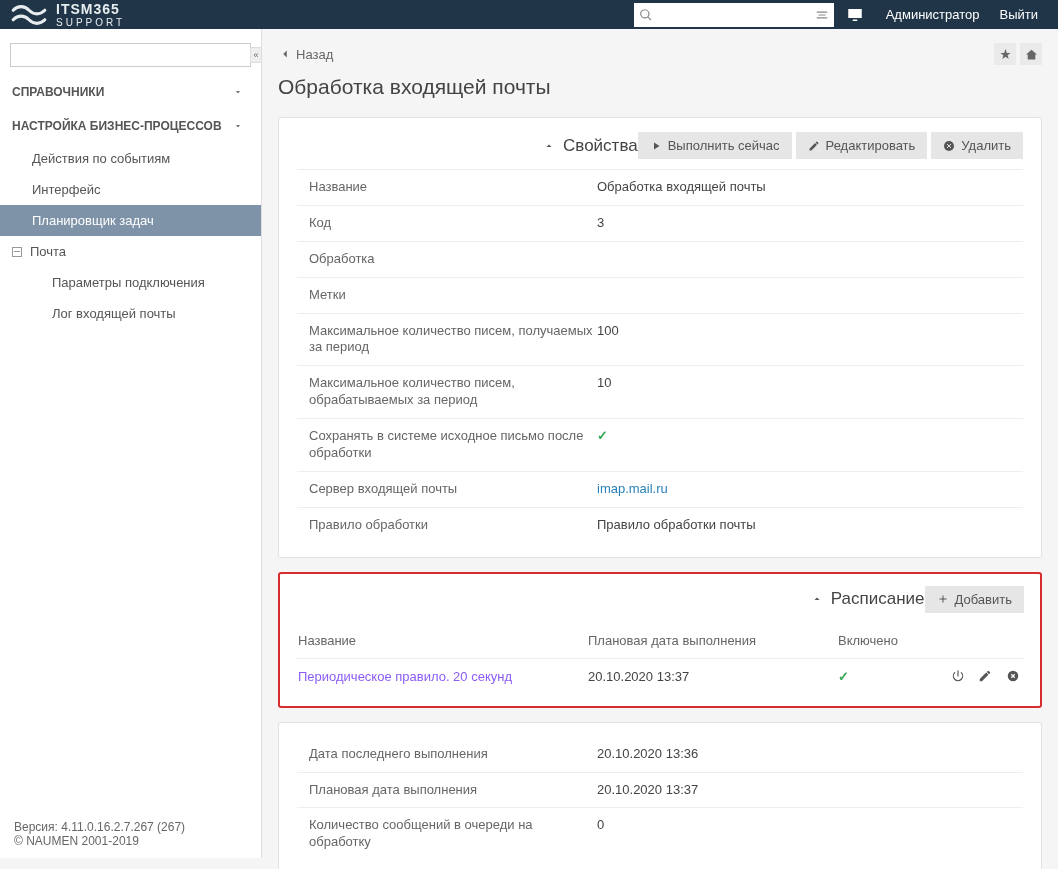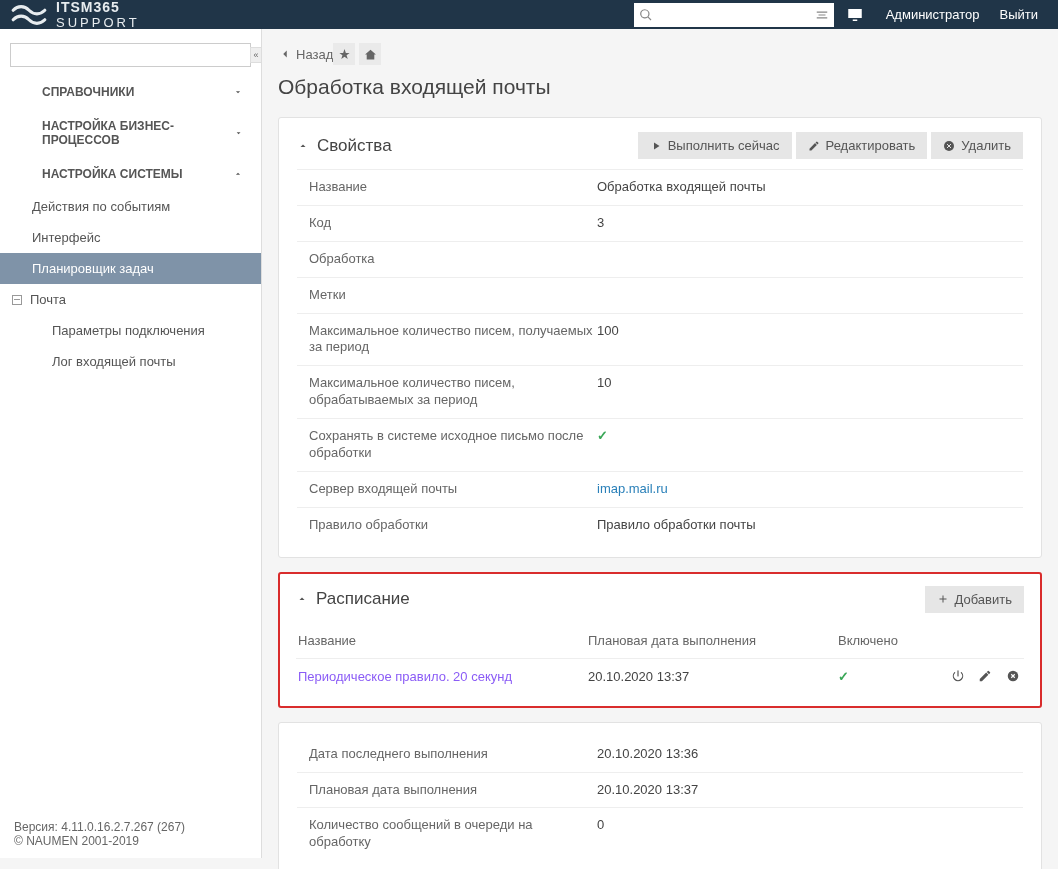--- a/index.html
+++ b/index.html
@@ -3,61 +3,61 @@
 <meta charset="utf-8">
 <style>
   * { box-sizing: border-box; margin: 0; padding: 0; }
   body { font-family: Arial, Helvetica, sans-serif; font-size: 13px; color: #444; background: #f5f5f5; width: 1058px; }
   
   
   .topbar { background: #203548; height: 29px; display: flex; align-items: center; padding: 0 10px; color: #fff; }
   .logo-wrap { display: flex; align-items: center; gap: 8px; width: 260px; }
   .logo-wrap .logomark { width: 38px; height: 24px; }
   .logo-text .brand { font-size: 14px; font-weight: bold; letter-spacing: 1px; color: #e7ecef; }
-  .logo-text .sub { font-size: 13px; letter-spacing: 3px; color: #e7ecef; }
+  .logo-text .sub { font-size: 10px; letter-spacing: 3px; color: #e7ecef; }
   .tb-spacer { flex: 1; }
   .tb-search { position: relative; display: flex; align-items: center; }
   .tb-search input { width: 200px; height: 24px; background: #fff; border: none; padding: 0 5px 0 24px; font-size: 12px; }
   .tb-search .si { position: absolute; left: 5px; top: 5px; width: 14px; height: 14px; fill: #888; }
   .tb-search .sf { position: absolute; right: 5px; top: 5px; width: 14px; height: 14px; fill: #888; cursor: pointer; }
   .tb-icon { margin: 0 12px; cursor: pointer; fill: #fff; }
   .tb-link { color: #fff; font-size: 13px; margin: 16px 10px; cursor: pointer; }
   
   
   .wrap { display: flex; }
   
   
   .sidebar { width: 262px; background: #fff; border-right: 1px solid #ddd; display: flex; flex-direction: column; height: 829px; position: relative; }
   .sb-search { padding: 14px 10px 8px 10px; position: relative; }
   .sb-search input { width: 100%; height: 24px; border: 1px solid #ccc; padding: 0 5px; }
   .sb-collapse { position: absolute; top: 18px; right: -1px; width: 12px; height: 16px; background: #eee; display: flex; align-items: center; justify-content: center; cursor: pointer; border: 1px solid #ddd; font-size: 9px; color: #666; }
-  .sb-section { display: flex; align-items: center; justify-content: space-between; padding: 10px 18px 10px 12px; color: #555; font-weight: bold; font-size: 12px; cursor: pointer; margin-left: 30px; }
+  .sb-section { display: flex; align-items: center; justify-content: space-between; padding: 10px 18px 10px 12px; color: #555; font-weight: bold; font-size: 12px; cursor: pointer; }
   .sb-section .chev { width: 10px; height: 10px; fill: #555; }
   .sb-item { padding: 8px 12px 8px 32px; color: #555; font-size: 13px; cursor: pointer; }
   .sb-item.active { background: #7f93a8; color: #fff; }
   .sb-subsection { display: flex; align-items: center; padding: 8px 12px 8px 12px; color: #555; font-size: 13px; cursor: pointer; }
   .sb-subsection .sq { width: 10px; height: 10px; border: 1px solid #999; margin-right: 8px; display: inline-block; position: relative; }
   .sb-subsection .sq::before { content: ""; position: absolute; left: 1px; top: 3px; width: 6px; height: 1px; background: #999; }
   .sb-subitem { padding: 8px 12px 8px 52px; color: #555; font-size: 13px; cursor: pointer; }
   .sb-footer { margin-top: auto; padding: 10px 14px; color: #666; font-size: 12px; }
   
   
   .content { flex: 1; padding: 0 0 20px 0; }
-  .ct-header { display: flex; align-items: center; padding: 14px 16px 4px 16px; }
+  .ct-header { display: flex; align-items: center; justify-content: space-between; padding: 14px 16px 4px 16px; }
   .back-link { display: flex; align-items: center; color: #666; cursor: pointer; font-size: 13px; }
   .back-link svg { width: 14px; height: 14px; fill: #666; margin-right: 4px; }
   .ct-header-icons { display: flex; gap: 4px; }
   .ct-header-icons .hicon { width: 22px; height: 22px; background: #eaeaea; display: flex; align-items: center; justify-content: center; cursor: pointer; }
   .ct-header-icons .hicon svg { width: 13px; height: 13px; fill: #666; }
   .page-title { font-size: 21px; color: #444; padding: 6px 16px 18px 16px; font-weight: normal; }
   
   .card { background: #fff; border: 1px solid #e2e2e2; margin: 0 16px 14px 16px; border-radius: 3px; padding: 14px 18px; }
   .card.highlight { border: 2px solid #d92c2c; padding: 12px 16px; }
   
-  .card-head { display: flex; align-items: center; justify-content: space-between; margin-bottom: 10px; }
+  .card-head { display: flex; align-items: center; justify-content: flex-end; margin-bottom: 10px; }
   .card-title-wrap { display: flex; align-items: center; cursor: pointer; }
   .card-title-wrap svg { width: 12px; height: 12px; fill: #555; margin-right: 8px; }
   .card-title { font-size: 17px; color: #444; font-weight: normal; }
   .card-actions { display: flex; gap: 4px; }
   .cbtn { background: #e6e6e6; color: #555; border: none; padding: 6px 12px; font-size: 13px; cursor: pointer; display: flex; align-items: center; gap: 6px; }
   .cbtn svg { width: 12px; height: 12px; fill: #555; }
   
   .prop-row { display: flex; padding: 9px 0; border-top: 1px solid #eee; font-size: 13px; }
   .prop-row:first-of-type { border-top: none; }
   .prop-label { width: 300px; flex-shrink: 0; color: #666; padding-left: 12px; line-height: 1.3; }
@@ -114,26 +114,20 @@
     <div class="sb-section">
       <span>СПРАВОЧНИКИ</span>
       <svg class="chev" viewBox="0 0 24 24">
           <path d="M7 10l5 5 5-5z"></path>
         </svg>
     </div>
     <div class="sb-section">
       <span>НАСТРОЙКА БИЗНЕС-ПРОЦЕССОВ</span>
       <svg class="chev" viewBox="0 0 24 24">
           <path d="M7 10l5 5 5-5z"></path>
-        </svg>
-    </div>
-    <div class="sb-section">
-      <span>НАСТРОЙКА СИСТЕМЫ</span>
-      <svg class="chev" viewBox="0 0 24 24">
-          <path d="M7 14l5-5 5 5z"></path>
         </svg>
     </div>
     <div class="sb-item">Действия по событиям</div>
     <div class="sb-item">Интерфейс</div>
     <div class="sb-item active">Планировщик задач</div>
     <div class="sb-subsection">
       <span class="sq"></span>
       <span>Почта</span>
     </div>
     <div class="sb-subitem">Параметры подключения</div>

